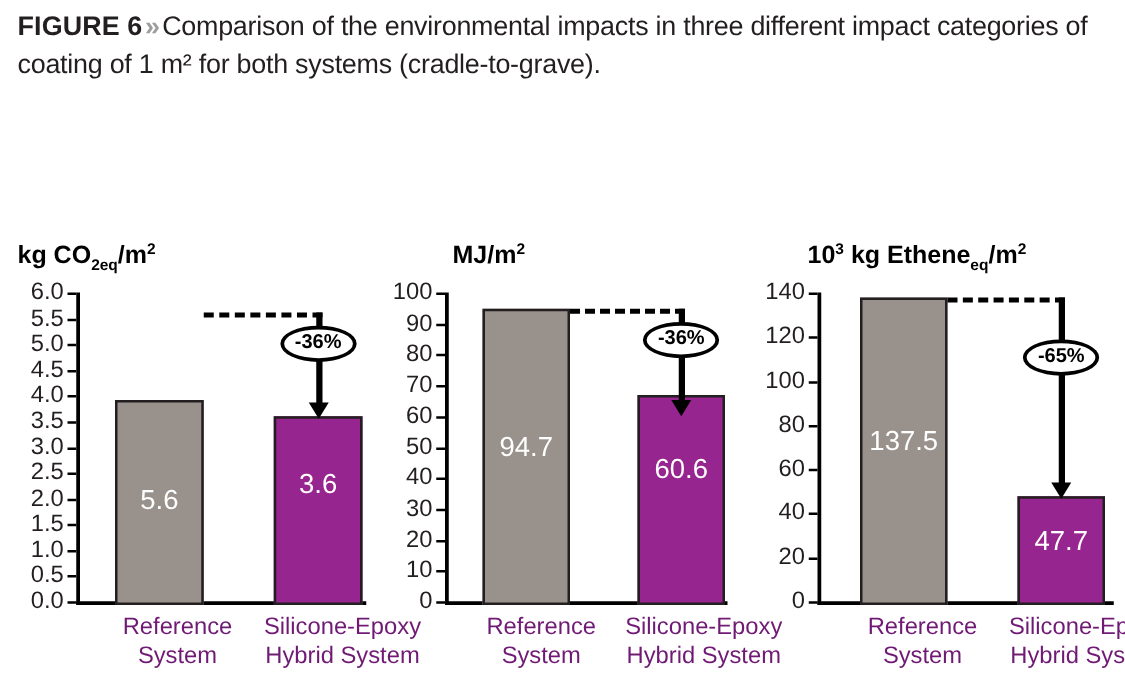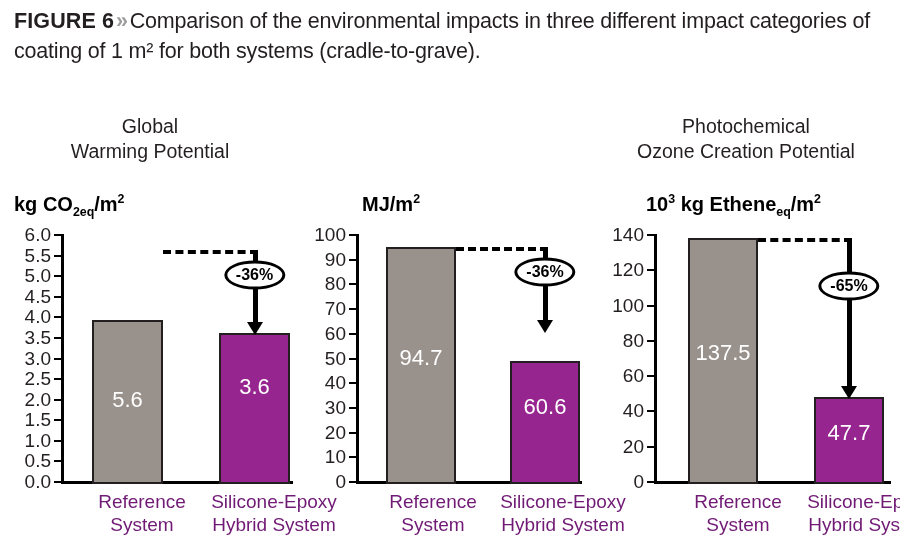--- a/index.html
+++ b/index.html
@@ -192,22 +192,20 @@
   }
 </style>
 </head>
 <body>
 
 <div id="figure-caption"><span class="fig-label">FIGURE 6</span><span class="fig-chevron">»</span><span>Comparison of the environmental impacts in three different impact categories of coating of 1 m² for both systems (cradle-to-grave).</span></div>
 
 <div id="panels">
 
   <div class="panel panel-1">
-    <div class="panel-title">Global
-Warming Potential</div>
     <div class="panel-unit">kg CO<sub>2eq</sub>/m<sup>2</sup></div>
     <div class="plot">
       <div class="axis-y"></div>
       <div class="axis-x"></div>
       <div class="ticks">
           <div class="tick" style="top: 0px;"></div>
           <div class="tick-label" style="top: 0px;">6.0</div>
           <div class="tick" style="top: 20.5833px;"></div>
           <div class="tick-label" style="top: 20.5833px;">5.5</div>
           <div class="tick" style="top: 41.1667px;"></div>
@@ -280,40 +278,38 @@
           <div class="tick-label" style="top: 197.6px;">20</div>
           <div class="tick" style="top: 222.3px;"></div>
           <div class="tick-label" style="top: 222.3px;">10</div>
           <div class="tick" style="top: 247px;"></div>
           <div class="tick-label" style="top: 247px;">0</div>
         </div>
       <div class="bars">
           <div class="bar grey" style="left: 30px; width: 70px; height: 236.909px;">
             <div class="bar-value">94.7</div>
           </div>
-          <div class="bar magenta" style="left: 154px; width: 70px; height: 123px;">
+          <div class="bar magenta" style="left: 154px; width: 70px; height: 168px;">
             <div class="bar-value">60.6</div>
           </div>
         </div>
       <div class="annot">
           <div class="dashline" style="left: 100px; width: 92px; top: 13.091px;"></div>
           <div class="arrow-shaft" style="left: 187px; top: 13.091px; height: 74.227px;"></div>
           <div class="arrow-head" style="left: 181px; top: 86.318px;"></div>
           <div class="pct-badge" style="left: 189px; top: 38.3591px;">-36%</div>
         </div>
     </div>
     <div class="cat-label" style="left: 68px; width: 130px;">Reference
 System</div>
     <div class="cat-label" style="left: 198px; width: 130px;">Silicone-Epoxy
 Hybrid System</div>
   </div>
 
   <div class="panel panel-3">
-    <div class="panel-title">Photochemical
-Ozone Creation Potential</div>
     <div class="panel-unit">10<sup>3</sup> kg Ethene<sub>eq</sub>/m<sup>2</sup></div>
     <div class="plot">
       <div class="axis-y"></div>
       <div class="axis-x"></div>
       <div class="ticks">
           <div class="tick" style="top: 0px;"></div>
           <div class="tick-label" style="top: 0px;">140</div>
           <div class="tick" style="top: 35.2857px;"></div>
           <div class="tick-label" style="top: 35.2857px;">120</div>
           <div class="tick" style="top: 70.5714px;"></div>

